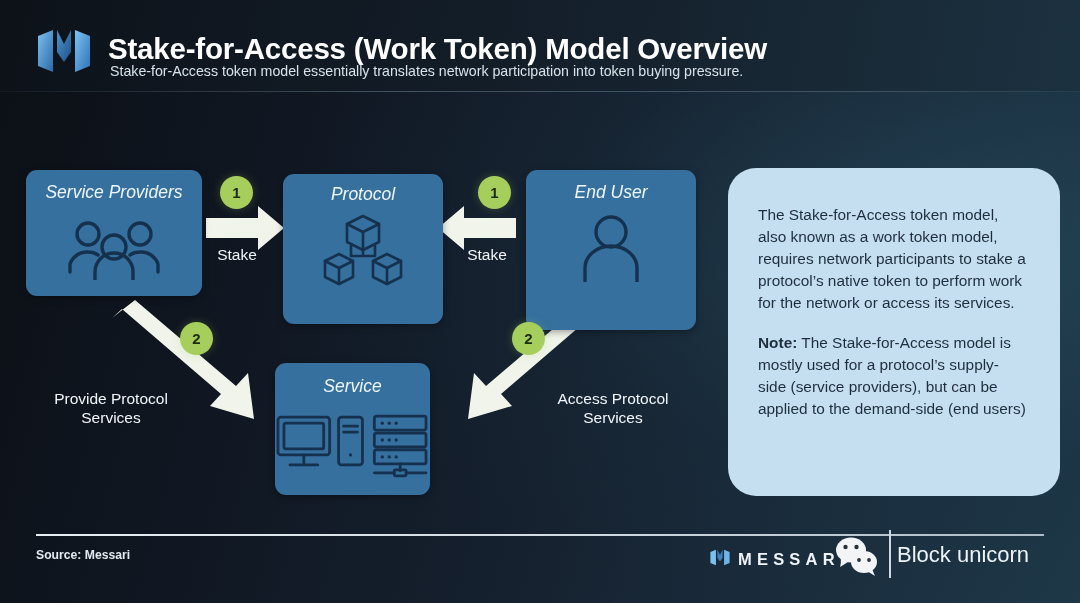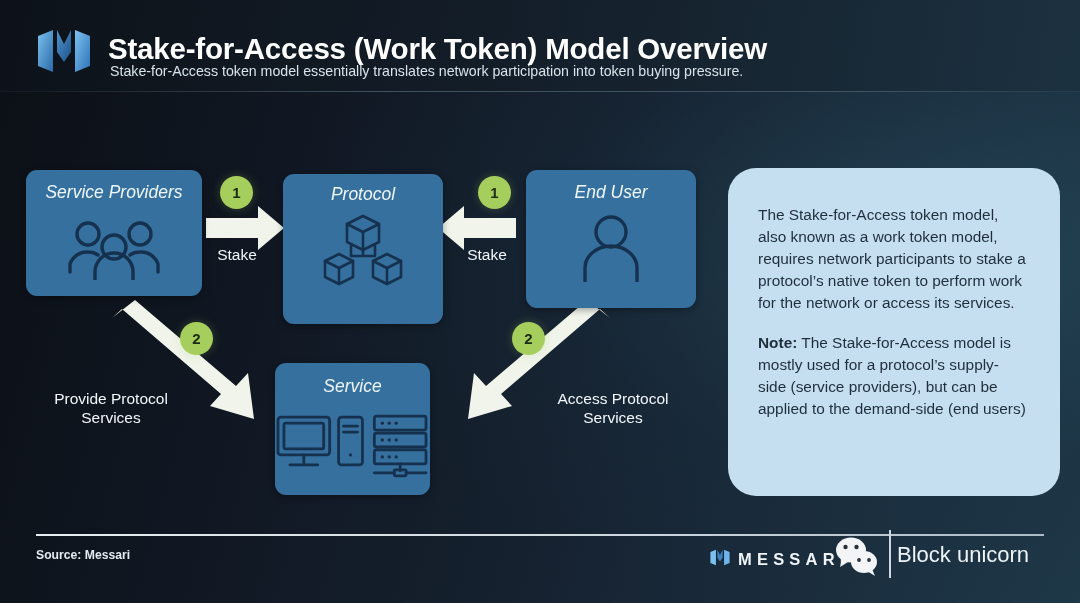--- a/index.html
+++ b/index.html
@@ -77,21 +77,21 @@
   .node-icon {
     position: absolute;
     left: 0; right: 0;
     display: flex;
     justify-content: center;
     align-items: center;
   }
 
   #node-providers { left: 26px;  top: 170px; width: 176px; height: 126px; }
   #node-protocol  { left: 283px; top: 174px; width: 160px; height: 150px; }
-  #node-enduser   { left: 526px; top: 170px; width: 170px; height: 138px; }
+  #node-enduser   { left: 526px; top: 170px; width: 170px; height: 160px; }
   #node-service   { left: 275px; top: 363px; width: 155px; height: 132px; }
 
   
   .step-badge {
     position: absolute;
     width: 33px; height: 33px;
     border-radius: 50%;
     background: #a6ce5c;
     color: #1d2b12;
     font-size: 15px;

